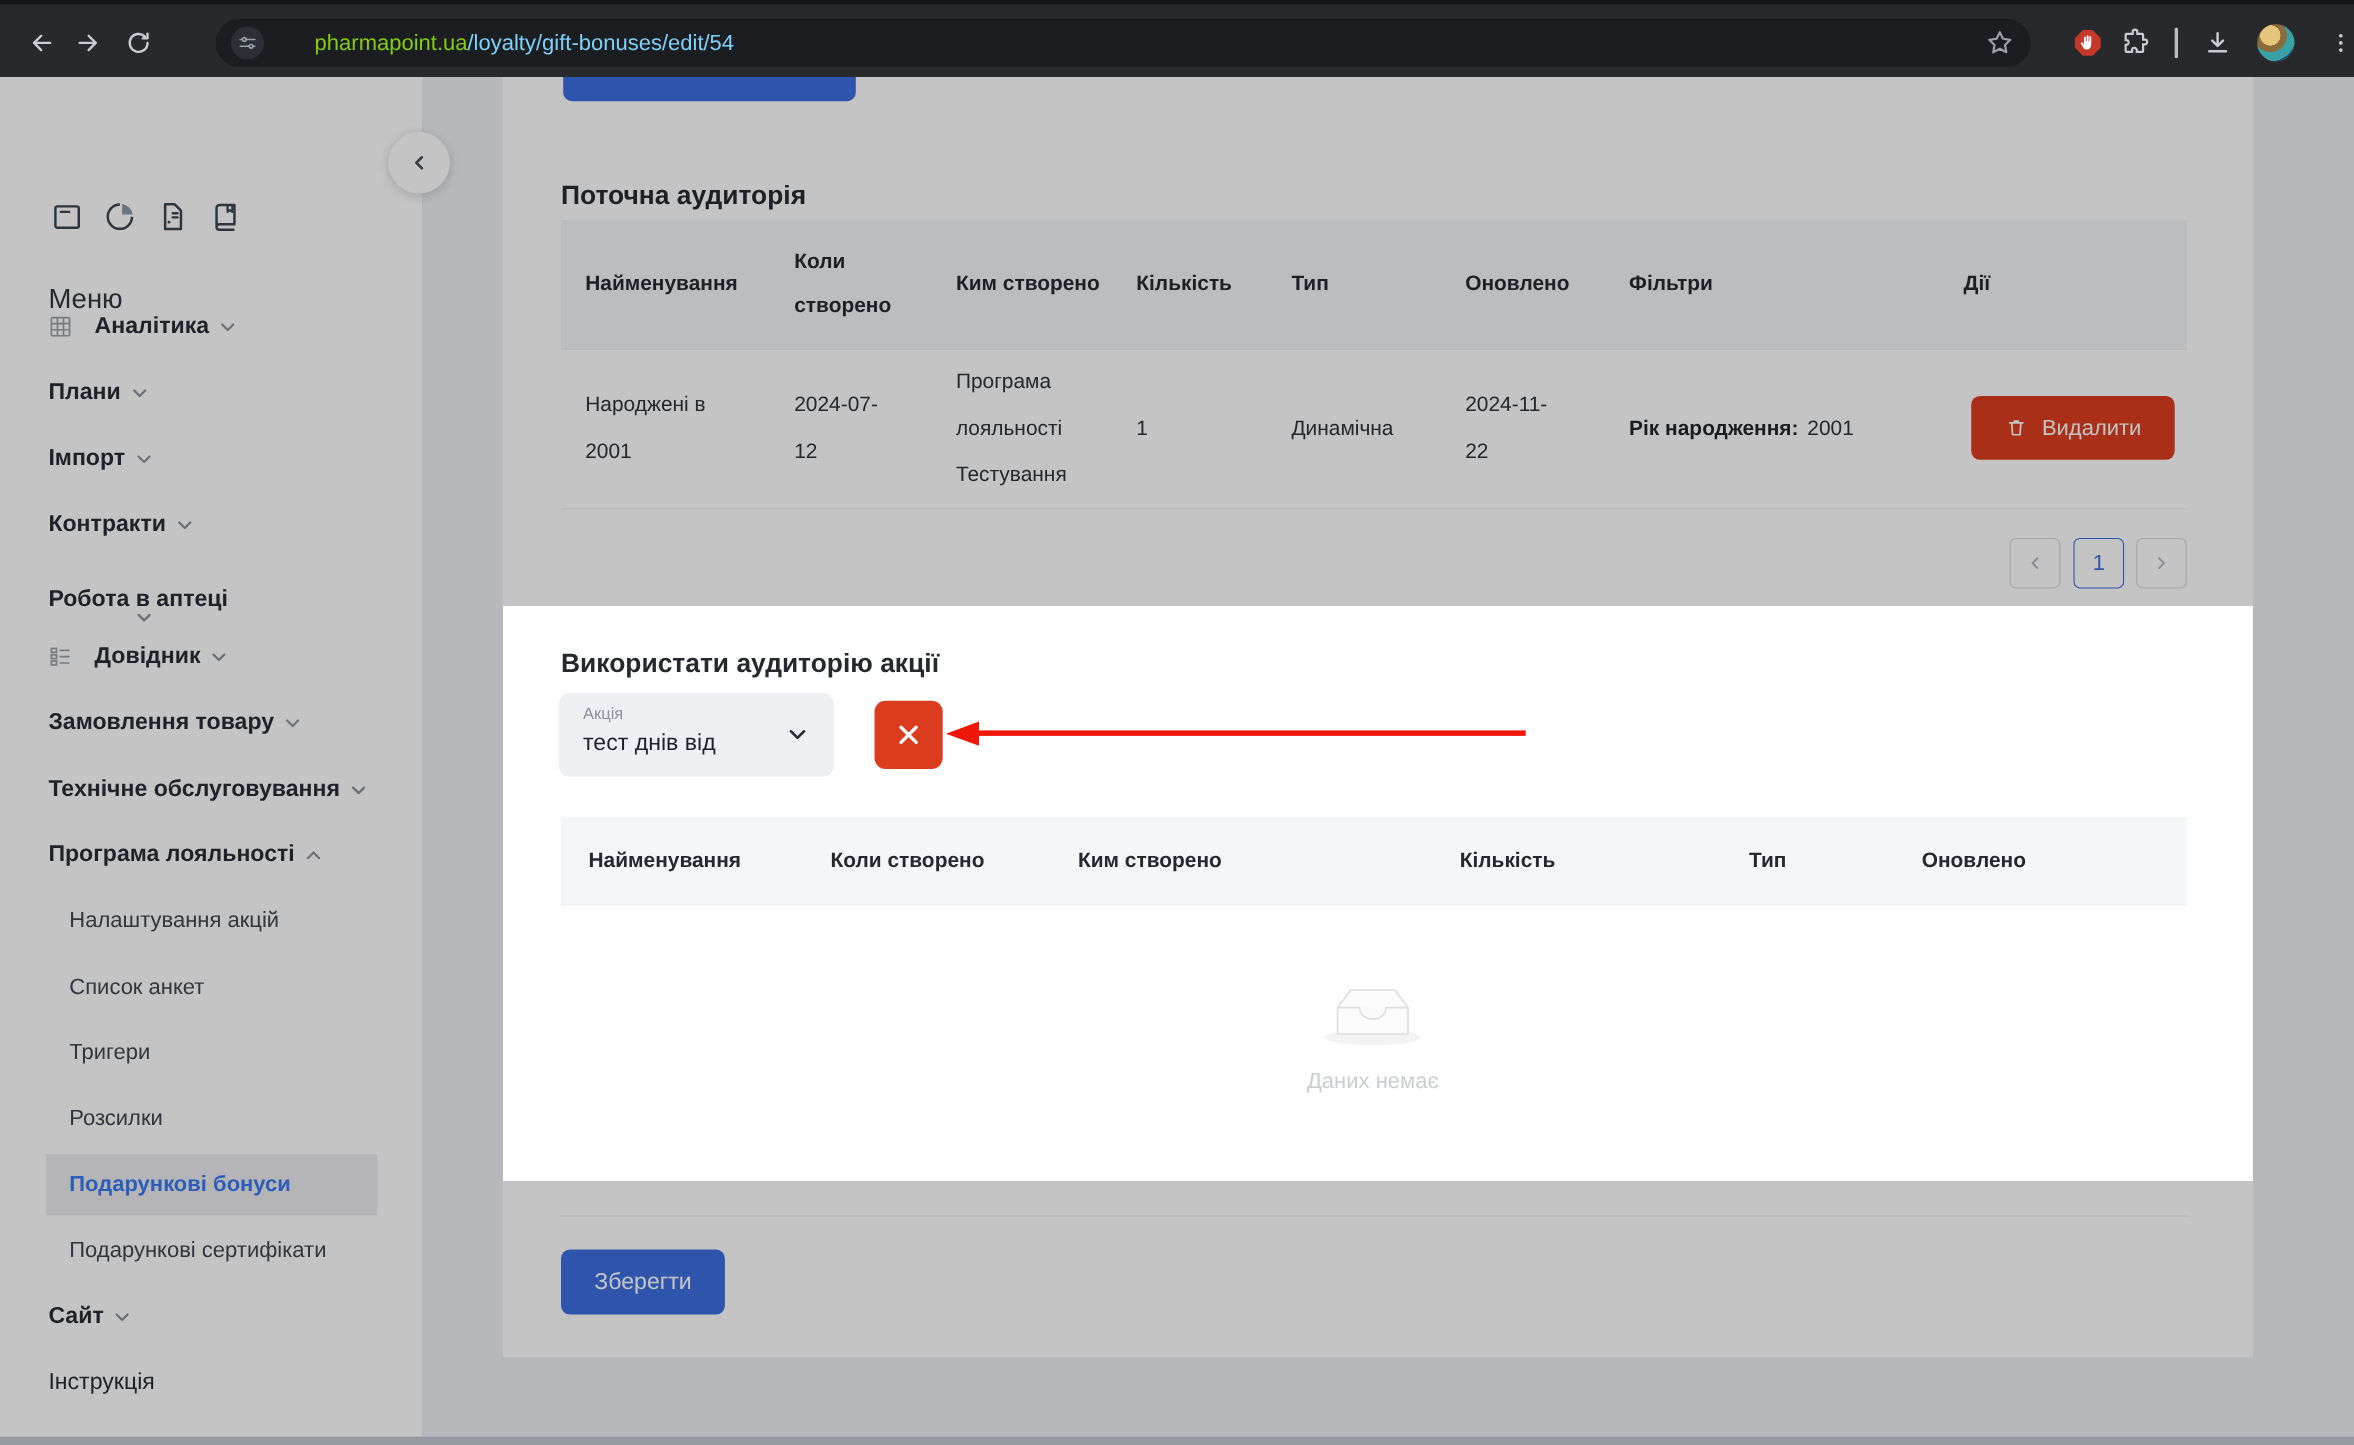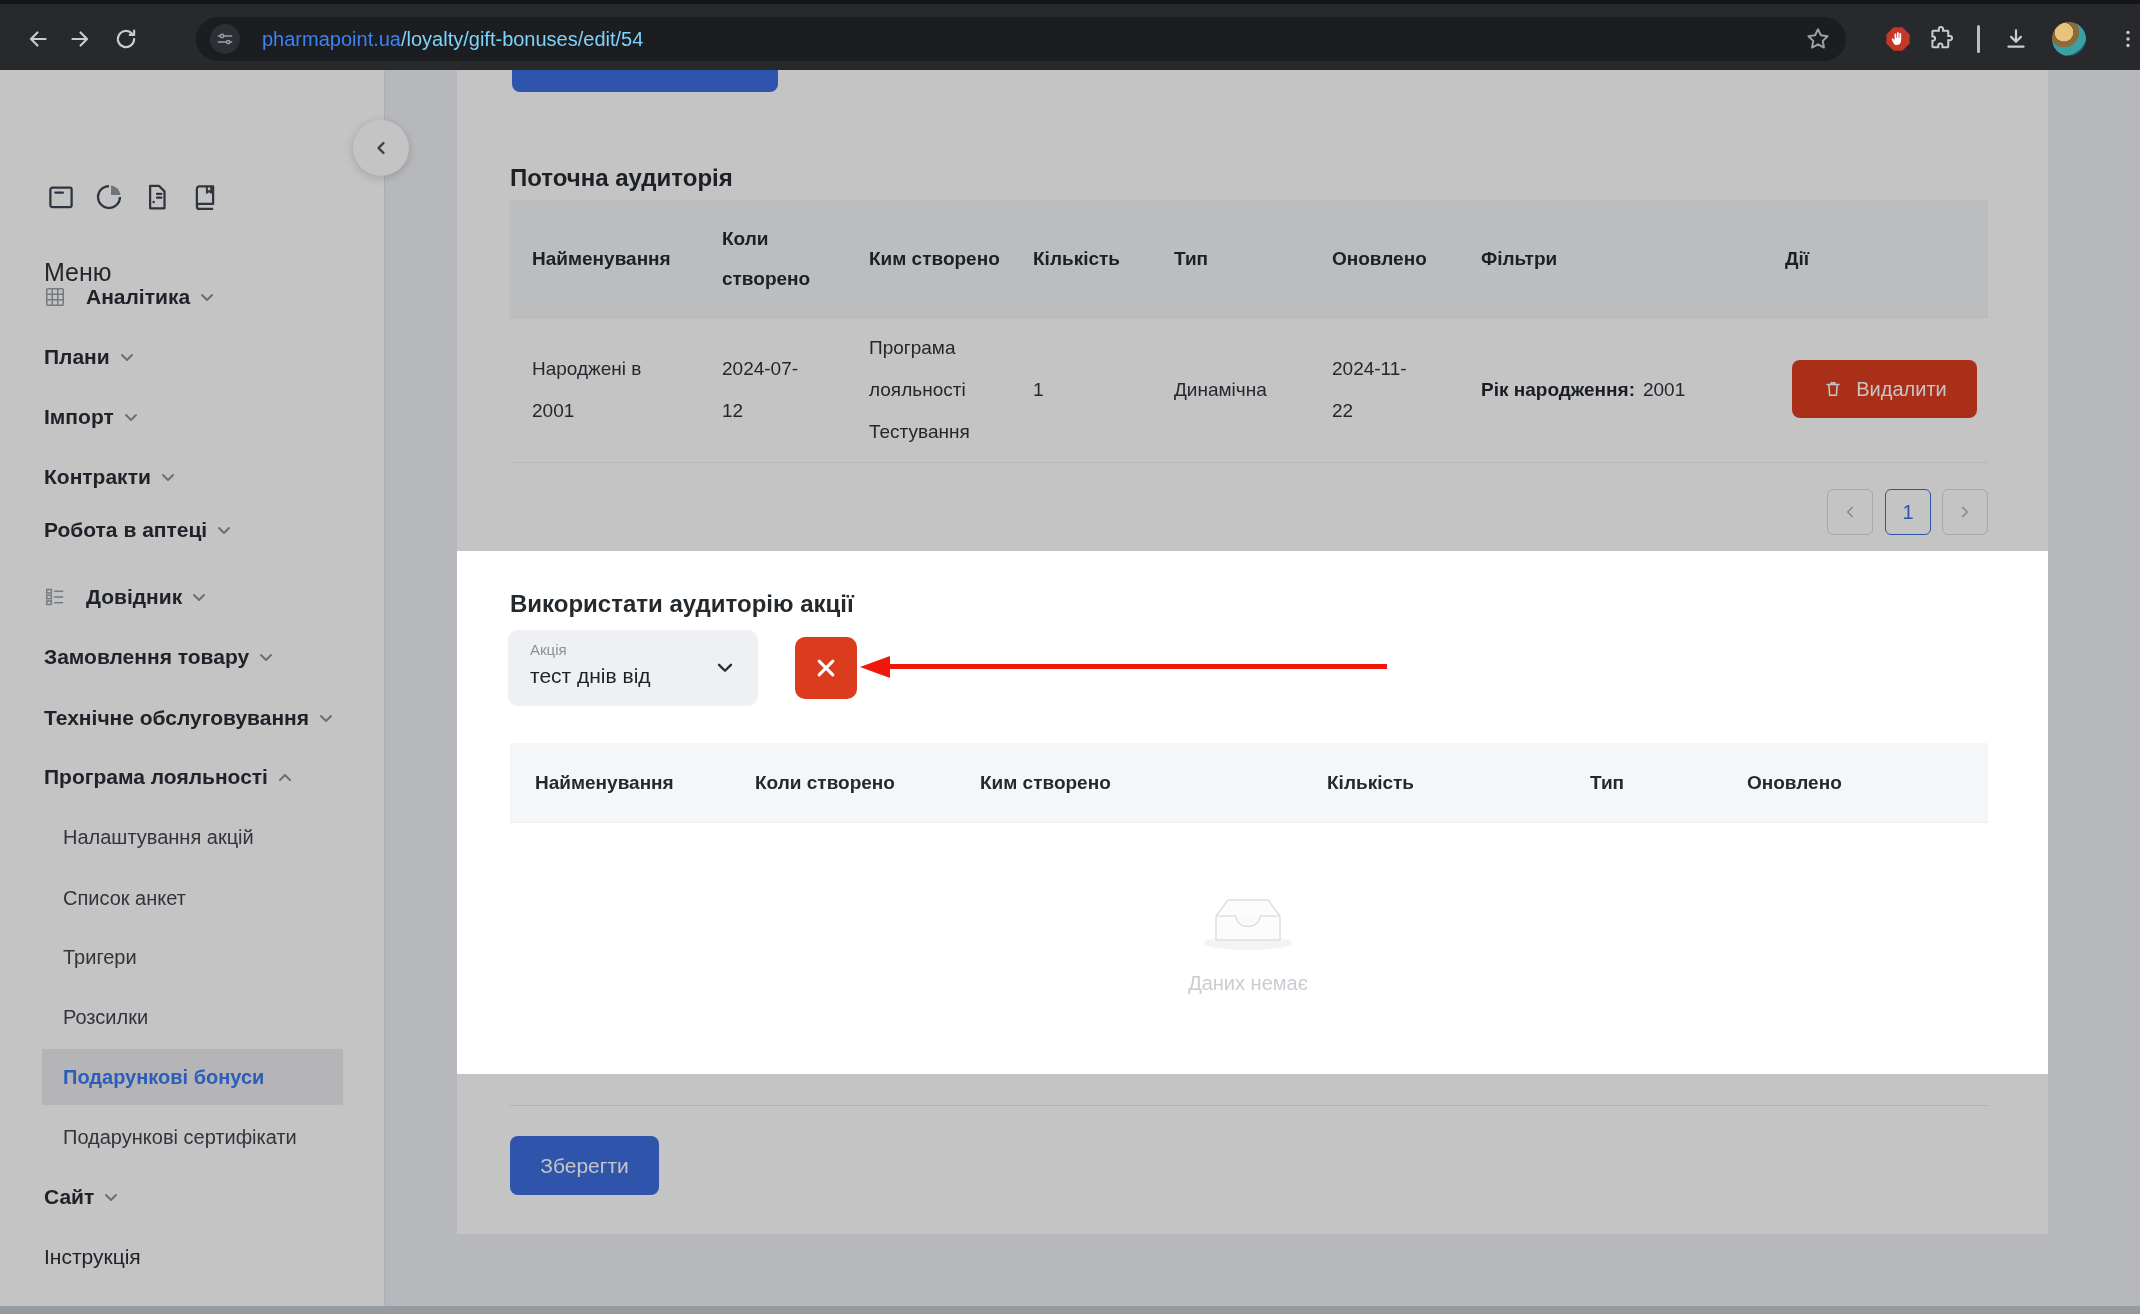--- a/index.html
+++ b/index.html
@@ -8,21 +8,21 @@
 
   
   #chrome{position:absolute;left:0;top:0;width:2140px;height:70px;background:#27292c;
     border-top:4px solid #141517;box-sizing:border-box;z-index:60;}
   .nav-ic{position:absolute;top:17px;width:36px;height:36px;border-radius:50%;
     display:flex;align-items:center;justify-content:center;}
   #omnibox{position:absolute;left:196px;top:13px;width:1650px;height:44px;border-radius:22px;
     background:#1b1d20;display:flex;align-items:center;}
   #omnibox .tune{margin-left:14px;width:30px;height:30px;display:flex;align-items:center;justify-content:center;border-radius:50%;background:#2c2f33;}
   #url{margin-left:22px;font-size:20px;white-space:nowrap;}
-  #url .domain{color:#3b82f6;}
+  #url .domain{color:#84cc16;margin-left:24px;}
   #url .path{color:#7dd3fc;}
   #star{position:absolute;right:14px;top:8px;width:28px;height:28px;}
   .chrome-right{position:absolute;top:21px;width:28px;height:28px;display:flex;align-items:center;justify-content:center;}
   #avatar{position:absolute;left:2052px;top:18px;width:34px;height:34px;border-radius:50%;
     background:radial-gradient(circle at 35% 30%,#e6c47c 0 28%,#8a6b3c 29% 46%,#39a0a4 47% 72%,#22536b 73% 100%);}
   #ext-sep{position:absolute;left:1977px;top:21px;width:3px;height:28px;background:#b9bec3;border-radius:2px;}
 
   
   #sidebar{position:absolute;left:0;top:70px;width:385px;height:1244px;background:#ffffff;
     border-right:1px solid #dfe2e6;box-sizing:border-box;}
@@ -228,21 +228,21 @@
           </span>
         </div>
         <div class="menu-item bold" style="top: 379px;">
           <span class="mi-label">Контракти</span>
           <span class="mi-chev">
             <svg width="14" height="9" viewBox="0 0 14 9">
               <path d="M2 2l5 5 5-5" fill="none" stroke="#8b9097" stroke-width="2" stroke-linecap="round" stroke-linejoin="round"></path>
             </svg>
           </span>
         </div>
-        <div class="menu-item bold" style="top: 432px;">
+        <div class="menu-item bold" style="top: 463px; flex-direction: column;">
           <span class="mi-label">Робота в аптеці</span>
           <span class="mi-chev">
             <svg width="14" height="9" viewBox="0 0 14 9">
               <path d="M2 2l5 5 5-5" fill="none" stroke="#8b9097" stroke-width="2" stroke-linecap="round" stroke-linejoin="round"></path>
             </svg>
           </span>
         </div>
         <div class="menu-item bold" style="top: 499px;">
           <span class="mi-icon">
             <svg width="22" height="22" viewBox="0 0 20 20">

